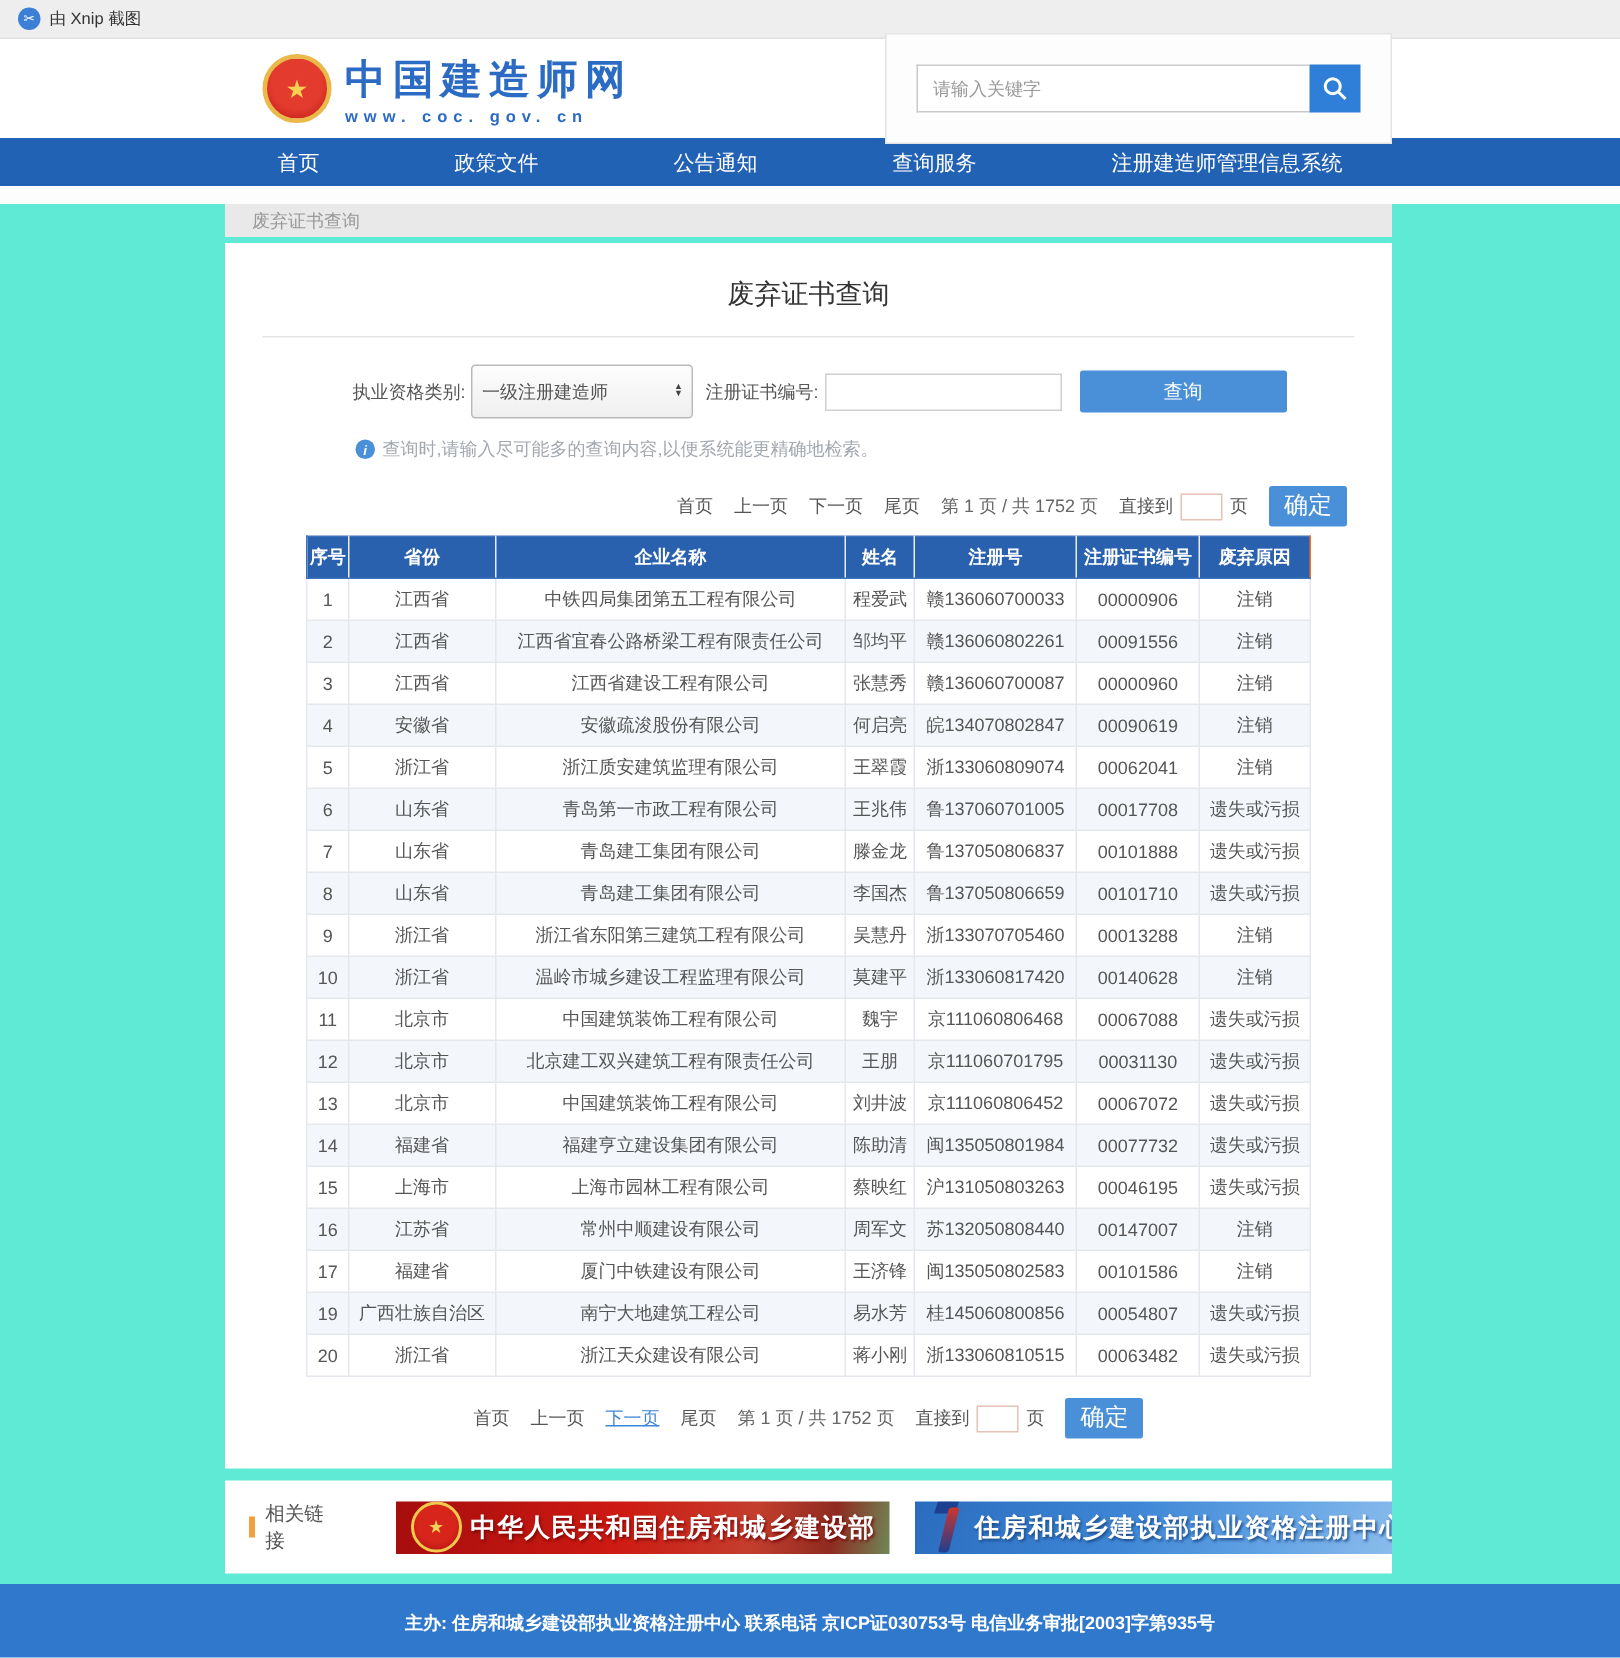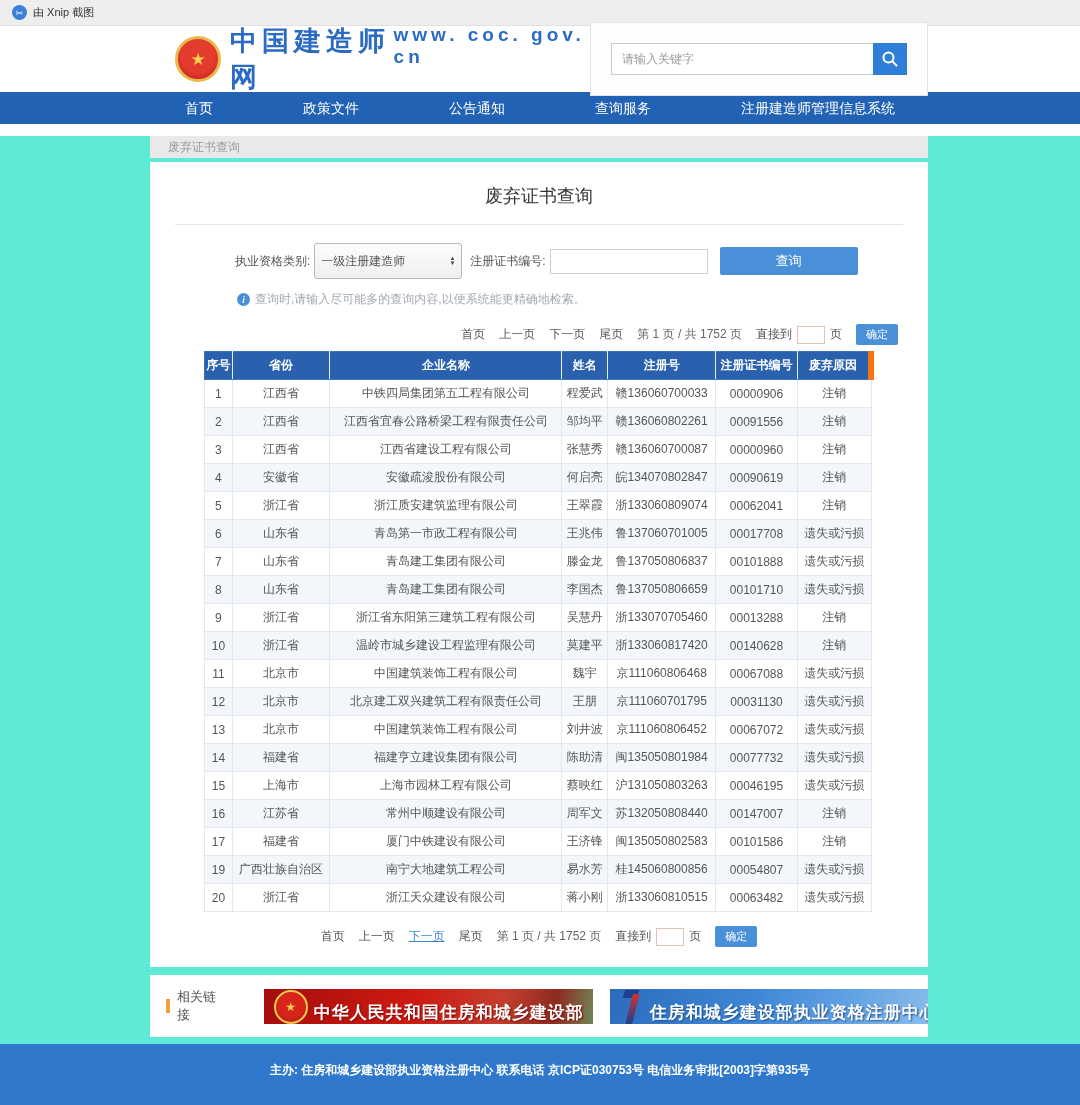--- a/index.html
+++ b/index.html
@@ -14,23 +14,23 @@
   .xnip-icon { width: 15px; height: 15px; border-radius: 50%; background: #3d7fd6;
     color: #fff; font-size: 9px; font-weight: bold; display: flex; align-items: center; justify-content: center; }
   .xnip-label { font-size: 11px; color: #333; }
   
   .site-header { height: 66px; background: #fff; display: flex; align-items: center; }
   .logo { margin-left: 175px; display: flex; align-items: center; gap: 9px; }
   .emblem { width: 46px; height: 46px; border-radius: 50%;
     background: radial-gradient(circle at 50% 42%, #e33b2e 55%, #b81414 100%);
     border: 3px solid #e9b949; display: flex; align-items: center; justify-content: center; flex-shrink: 0; }
   .emblem::after { content: '★'; color: #f7d154; font-size: 17px; line-height: 1; }
-  .logo-text { display: flex; flex-direction: row; }
+  .logo-text { display: flex; flex-direction: column; }
   .site-name { font-size: 27px; font-weight: 800; color: #2b6bc4; letter-spacing: 5px; }
-  .site-url { font-size: 19px; font-weight: bold; color: #2b6bc4; letter-spacing: 4px; margin-top: 1px; }
+  .site-url { font-size: 11px; font-weight: bold; color: #2b6bc4; letter-spacing: 4px; margin-top: 1px; }
   .search-area { margin-left: auto; margin-right: 152px; display: flex; align-items: center;
     border: 1px solid #e3e3e3; padding: 20px; background: #fdfdfd; }
   .search-input { width: 262px; height: 32px; border: 1px solid #c9c9c9; border-right: none;
     padding-left: 10px; font-size: 12px; color: #333; outline: none; }
   .search-input::placeholder { color: #9a9a9a; }
   .search-btn { width: 34px; height: 32px; background: #2f7ed8; border: none; cursor: pointer;
     display: flex; align-items: center; justify-content: center; }
   
   .nav { height: 32px; background: #2262b4; display: flex; justify-content: center; gap: 90px; }
   .nav-item { color: #fff; font-size: 14px; line-height: 32px; cursor: pointer; white-space: nowrap; }
@@ -60,37 +60,37 @@
   
   .pagination { display: flex; align-items: center; gap: 14px; font-size: 12px; color: #555; }
   .pagination.top { justify-content: flex-end; margin: 16px 30px 6px 0; }
   .pagination.bottom { justify-content: center; margin-top: 14px; }
   .page-link { cursor: pointer; color: #555; }
   .page-link.blue { color: #3f87d6; text-decoration: underline; }
   .page-info { color: #666; }
   .goto-wrap { display: flex; align-items: center; gap: 5px; }
   .goto-input { width: 28px; height: 18px; border: 1px solid #e4c2b6; outline: none; }
   .confirm-btn { background: #4a90d9; color: #fff; border: none; border-radius: 2px;
-    font-size: 11px; padding: 3px 10px; cursor: pointer; }
+    font-size: 16px; padding: 3px 10px; cursor: pointer; }
   
   table { width: 670px; margin: 6px auto 0; border-collapse: collapse; font-size: 12px; color: #555; text-align: center; }
   th { background: #2a61af; color: #fff; height: 28px; font-weight: bold;
     border: 1px solid #3d71bb; border-right: 1px solid #e8eef7; font-size: 12px; }
-  th:last-child { border-right: 6px solid #f97316; }
+  th:last-child { border-right: 1px solid #f97316; }
   td { height: 28px; border: 1px solid #e4e8ed; background: #fff; padding: 2px 3px; }
   tbody tr:nth-child(even) td { background: #f3f6fa; }
   .w-seq { width: 28px; } .w-prov { width: 98px; } .w-comp { width: 234px; }
   .w-name { width: 46px; } .w-reg { width: 108px; } .w-cert { width: 82px; } .w-reason { width: 74px; }
   
   .related { width: 778px; margin: 8px 0 0 150px; background: #fff; height: 62px;
     display: flex; align-items: center; }
   .related-label { display: flex; align-items: center; gap: 7px; margin-left: 16px;
     font-size: 13px; color: #555; }
   .accent { width: 4px; height: 14px; background: #f0a03c; }
-  .banner { height: 35px; display: flex; align-items: flex-end; cursor: pointer; overflow: hidden; }
+  .banner { height: 35px; display: flex; align-items: center; cursor: pointer; overflow: hidden; }
   .banner1 { width: 336px; margin-left: 36px;
     background: linear-gradient(100deg, #a50d0d 0%, #ce1a12 45%, #c43e2d 72%, #8e2b20 88%, #6f8757 100%); }
   .banner1 .mini-emblem { width: 34px; height: 34px; border-radius: 50%; margin: 0 6px 0 10px; flex-shrink: 0;
     background: radial-gradient(circle at 50% 42%, #d8251c 55%, #9e0f0f 100%);
     border: 2px solid #f2c94c; display: flex; align-items: center; justify-content: center; }
   .banner1 .mini-emblem::after { content: '★'; color: #f7d154; font-size: 12px; }
   .banner1 .banner-text { color: #fff; font-weight: 900; font-size: 17px; letter-spacing: 1px;
     text-shadow: 1px 1px 2px #7a0808; white-space: nowrap; }
   .banner2 { width: 325px; margin-left: 17px;
     background: linear-gradient(115deg, #2a6cbe 0%, #3f87d6 45%, #64a4e4 75%, #8abcec 100%); }

